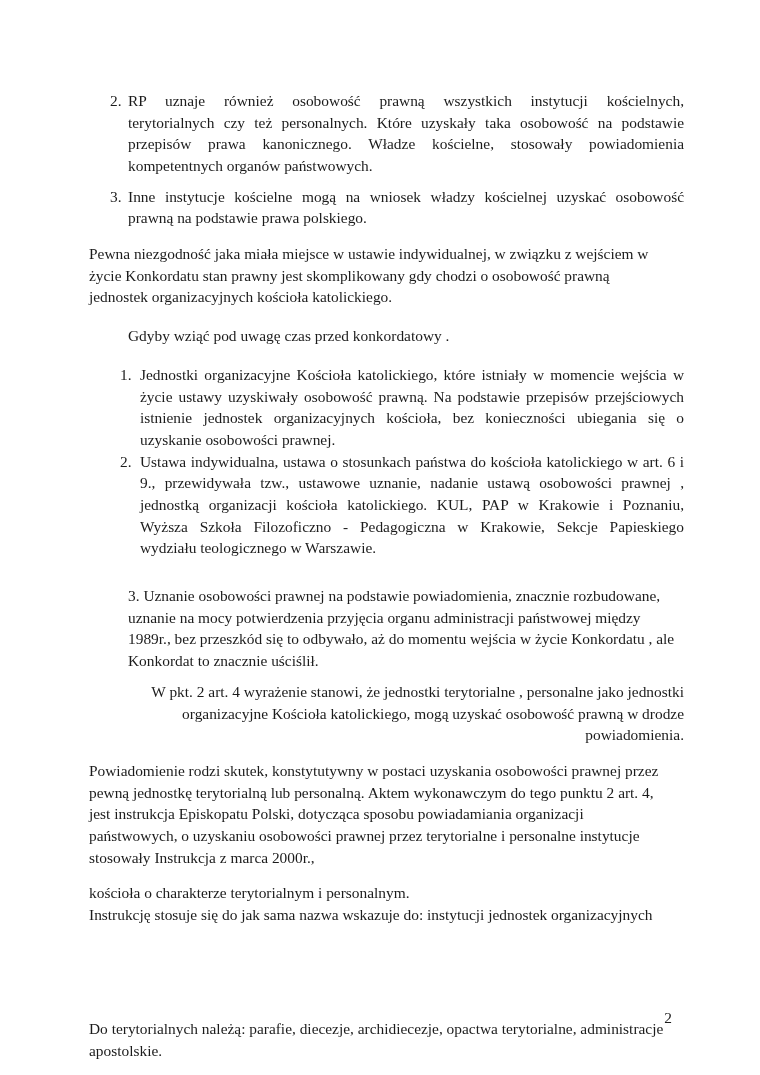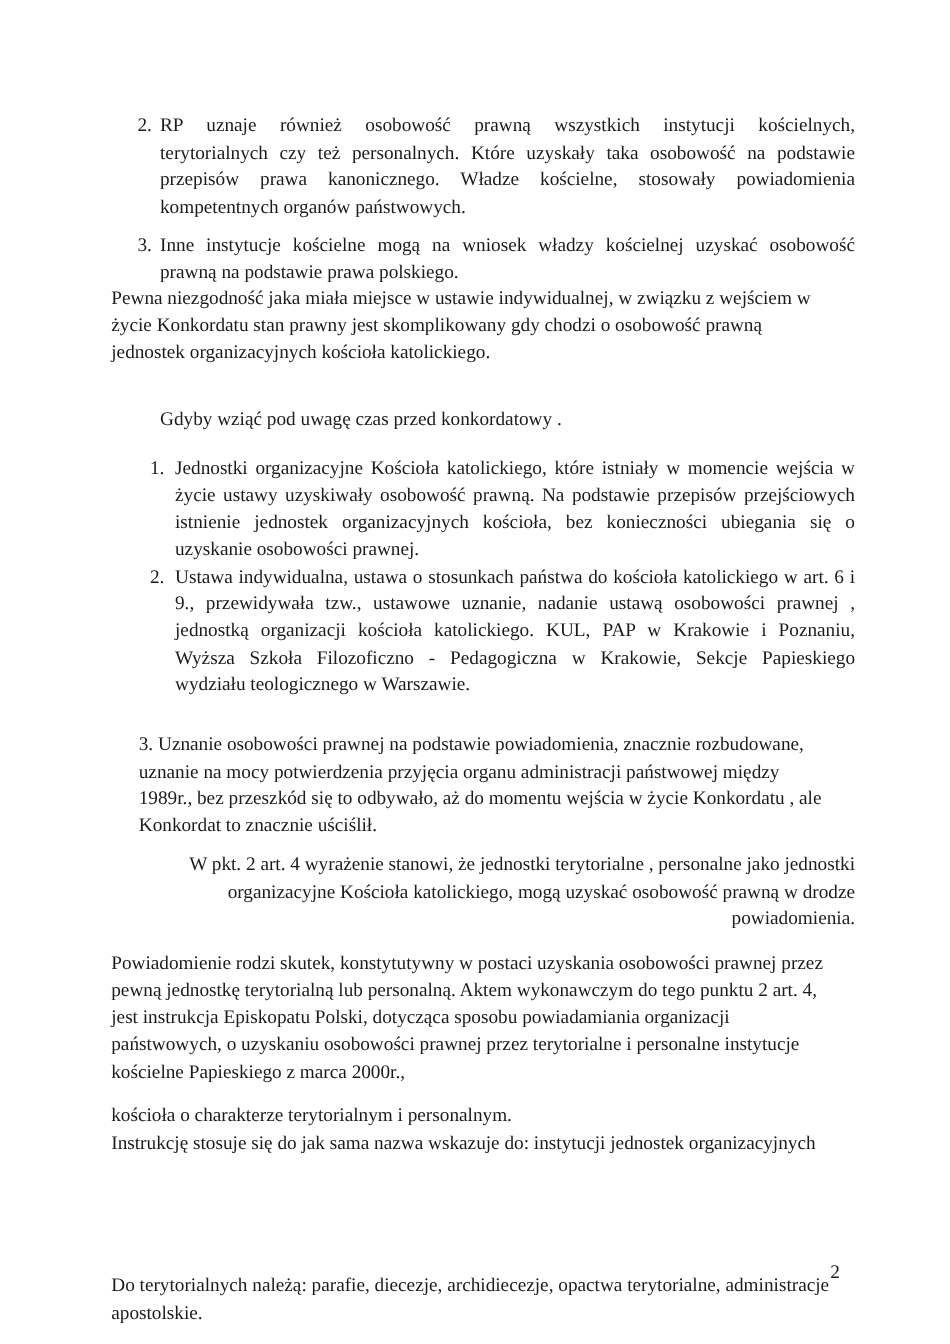--- a/index.html
+++ b/index.html
@@ -18,24 +18,24 @@
   .line { white-space: nowrap; }
   .justified .line:not(:last-child) { text-align: justify; text-align-last: justify; }
   .list-item { position: relative; }
   .list-a .list-item { padding-left: 39px; }
   .list-a .num { position: absolute; left: 21px; top: 0; }
   .list-b .list-item { padding-left: 51px; }
   .list-b .num { position: absolute; left: 31px; top: 0; }
   .item-gap { margin-top: 9px; }
 
   #list-a            { top: 90px; }
-  #para-niezgodnosc  { top: 228px; }
+  #para-niezgodnosc  { top: 243px; }
   #para-gdyby        { top: 325px; margin-left: 39px; }
   #list-b            { top: 364px; }
-  #para-uznanie      { top: 585px; left: 111px; font-family: Liberation Serif, serif; }
+  #para-uznanie      { top: 585px; left: 128px; font-family: Liberation Serif, serif; }
   #para-pkt2         { top: 681px; text-align: right; }
   #para-powiadomienie{ top: 760px; }
   #para-instrukcja   { top: 882px; }
   #para-terytorialne { top: 986px; margin-top: 32px; }
   #page-number       { position: absolute; top: 1007px; right: 88px; }
 </style>
 </head>
 <body>
 
 <div class="page">
@@ -102,21 +102,21 @@
       <div class="line">W pkt. 2 art. 4 wyrażenie stanowi, że jednostki terytorialne , personalne jako jednostki</div>
       <div class="line">organizacyjne Kościoła katolickiego, mogą uzyskać osobowość prawną w drodze</div>
       <div class="line">powiadomienia.</div>
     </div>
 
   <div id="para-powiadomienie" class="block">
       <div class="line">Powiadomienie rodzi skutek, konstytutywny w postaci uzyskania osobowości prawnej przez</div>
       <div class="line">pewną jednostkę terytorialną lub personalną. Aktem wykonawczym do tego punktu 2 art. 4,</div>
       <div class="line">jest instrukcja Episkopatu Polski, dotycząca sposobu powiadamiania organizacji</div>
       <div class="line">państwowych, o uzyskaniu osobowości prawnej przez terytorialne i personalne instytucje</div>
-      <div class="line">kościelne Papieskiego z marca 2000r.,</div>
+      <div class="line">stosowały Instrukcja z marca 2000r.,</div>
     </div>
 
   <div id="para-instrukcja" class="block">
       <div class="line">kościoła o charakterze terytorialnym i personalnym.</div>
       <div class="line">Instrukcję stosuje się do jak sama nazwa wskazuje do: instytucji jednostek organizacyjnych</div>
     </div>
 
   <div id="para-terytorialne" class="block">
       <div class="line">Do terytorialnych należą: parafie, diecezje, archidiecezje, opactwa terytorialne, administracje</div>
       <div class="line">apostolskie.</div>

